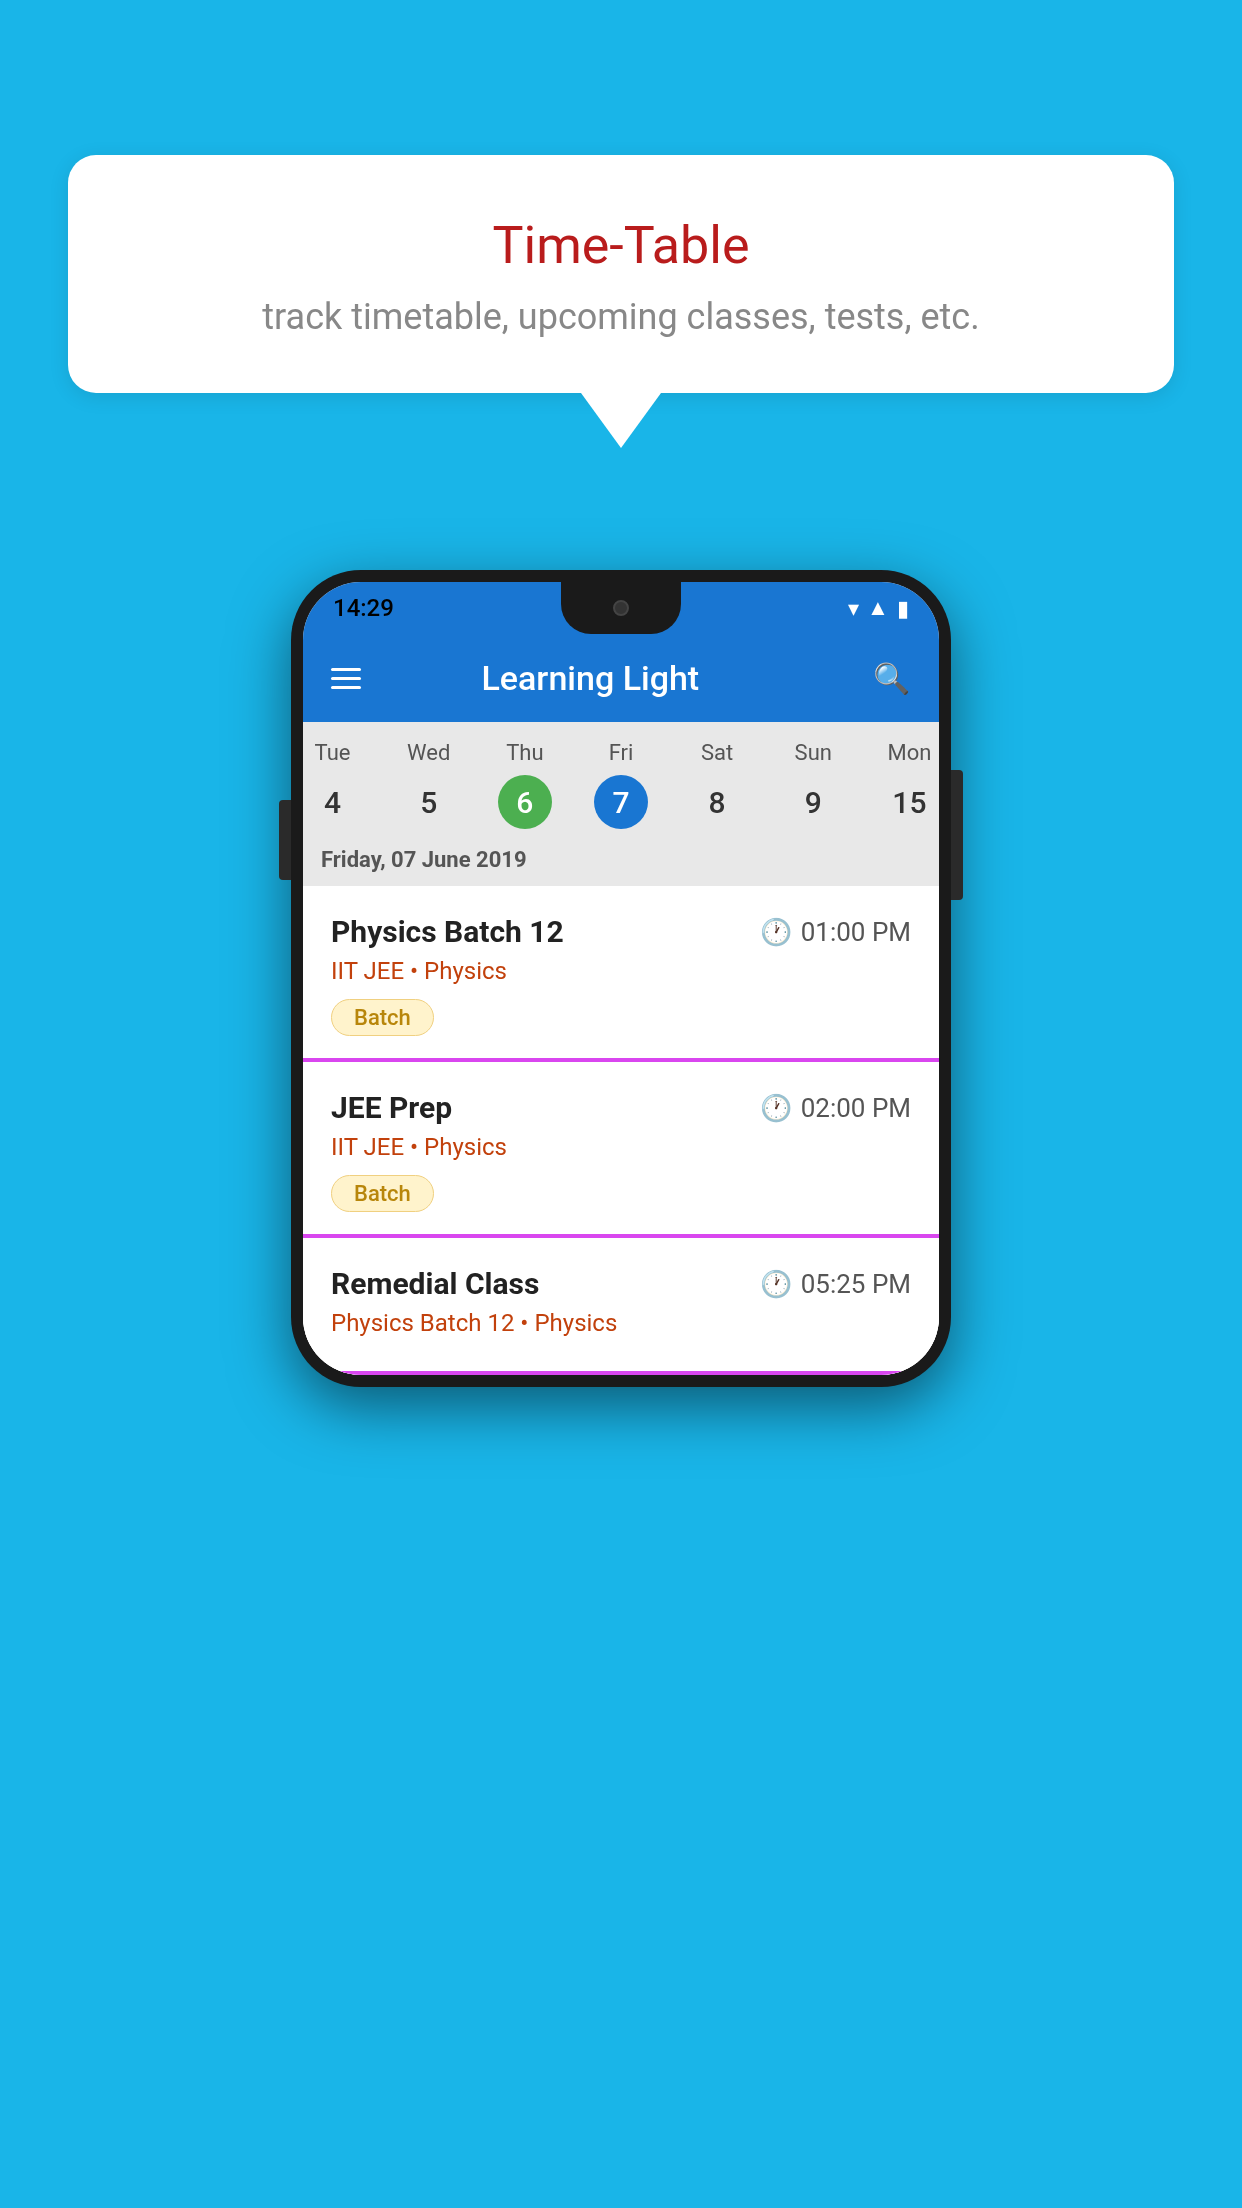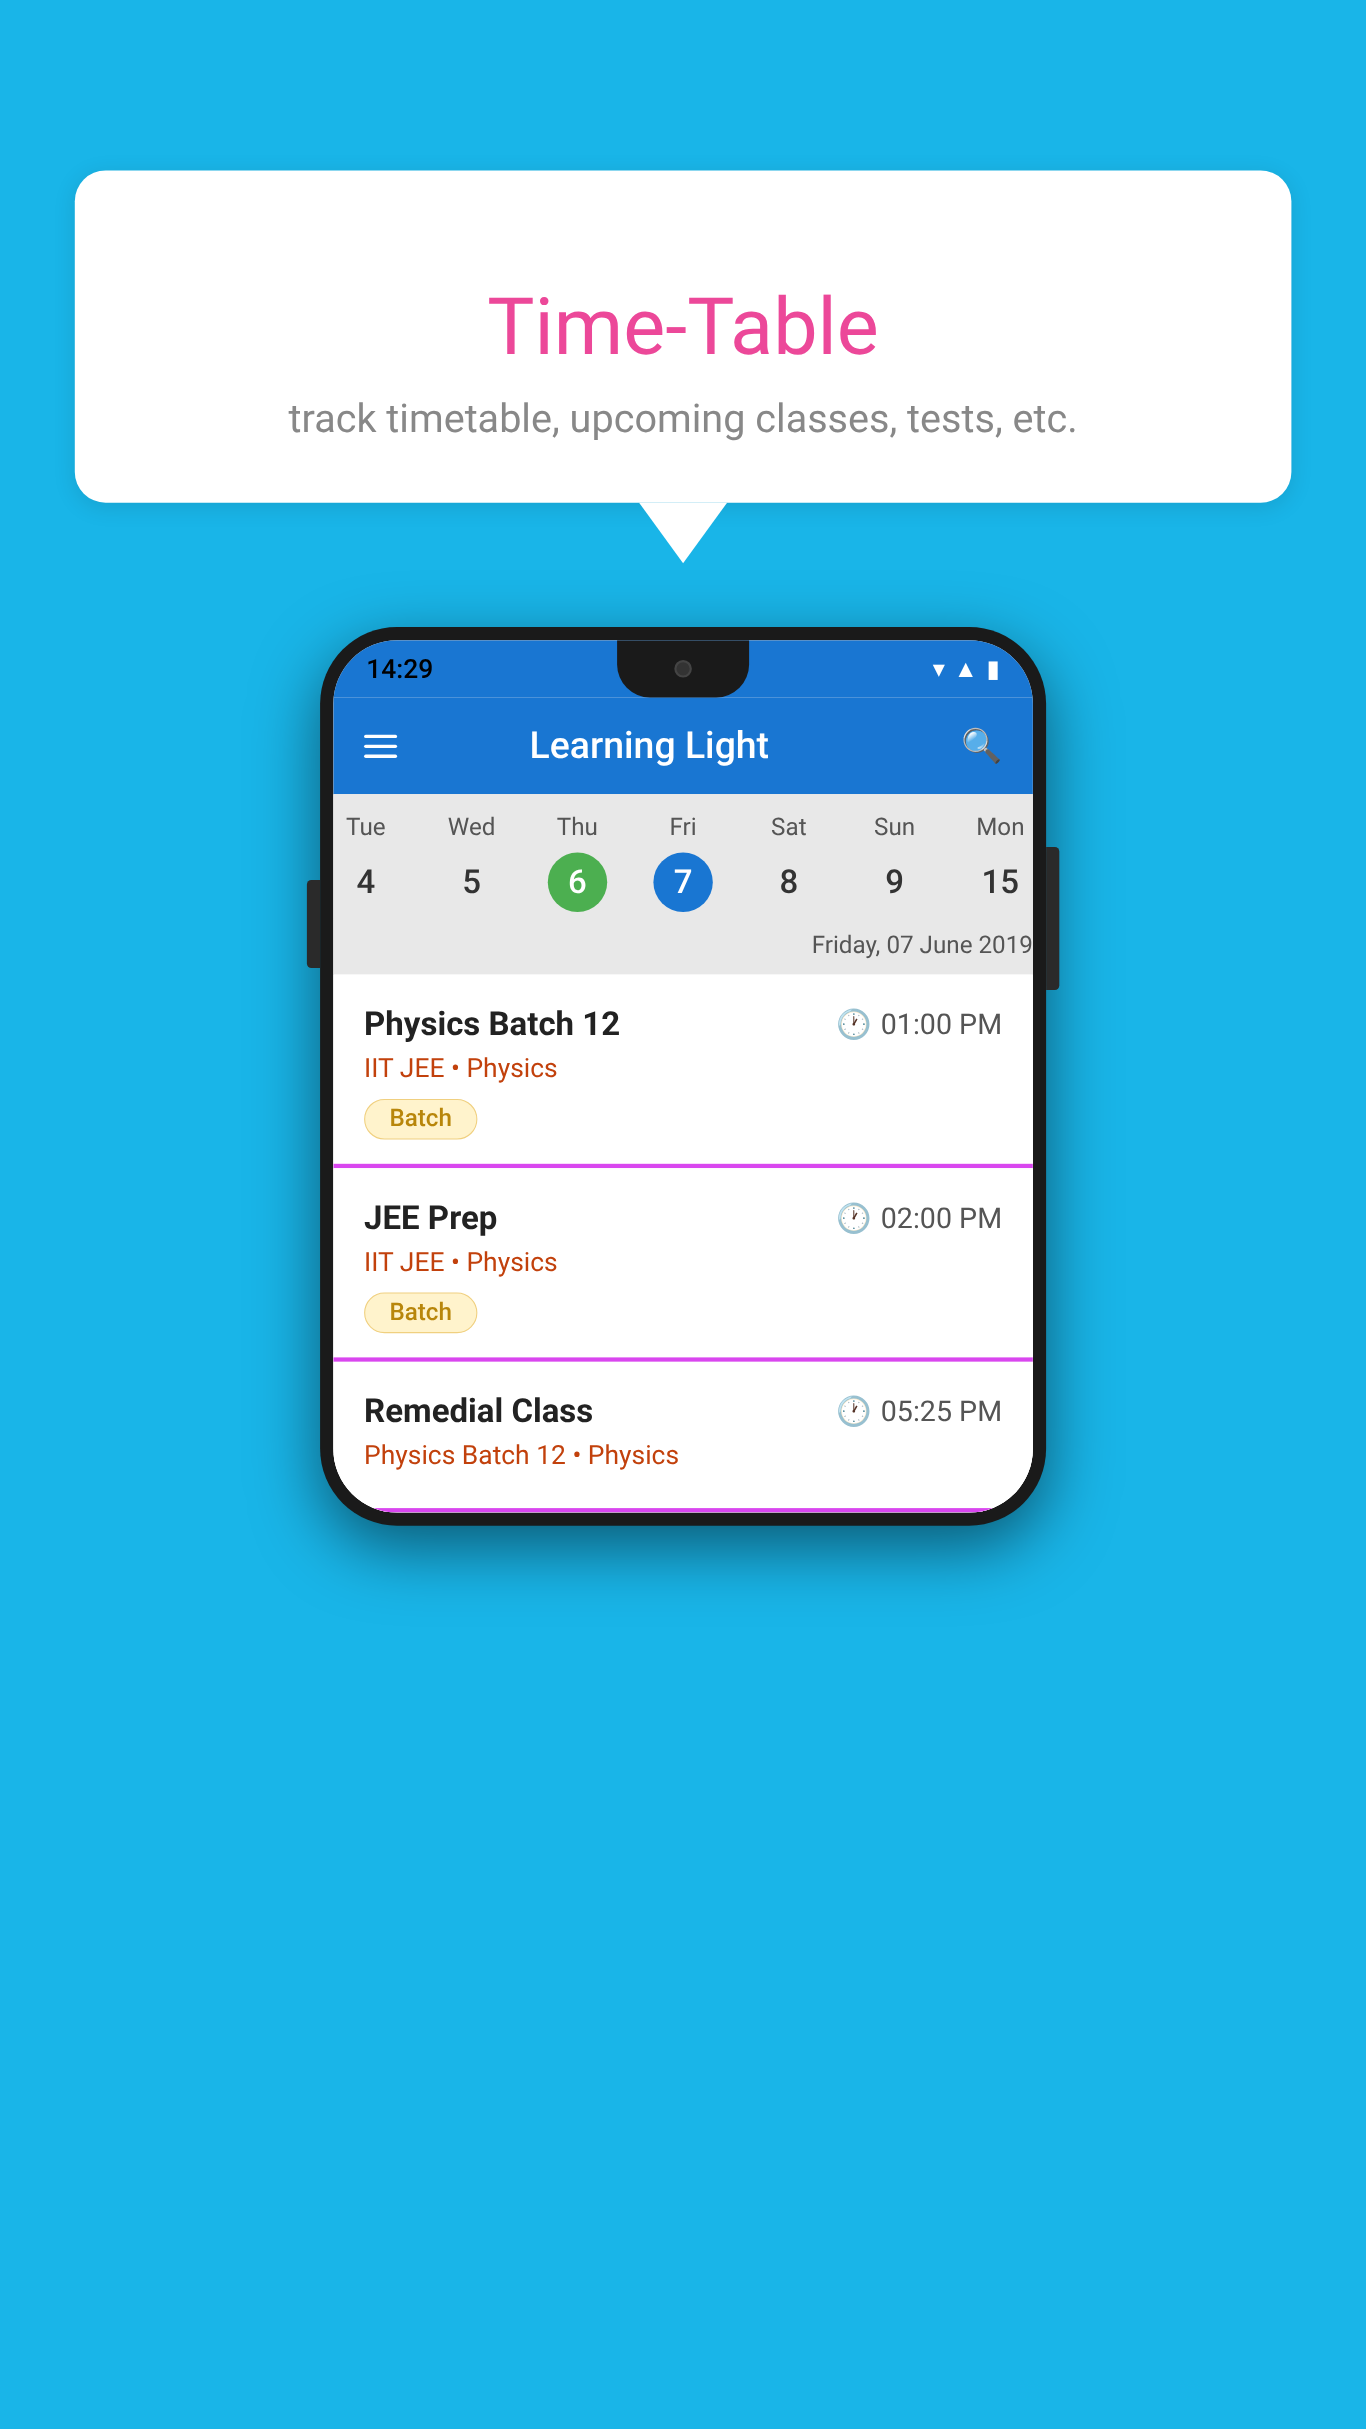--- a/index.html
+++ b/index.html
@@ -24,25 +24,24 @@
 
     .speech-bubble {
       background: white;
       border-radius: 28px;
       padding: 60px 80px 55px;
       text-align: center;
       box-shadow: 0 4px 20px rgba(0,0,0,0.1);
     }
 
     .speech-bubble-title {
-      font-size: 72px;
-      color: #ec4899;
+      font-size: 52px;
+      color: #b91c1c;
       font-weight: 400;
       margin-bottom: 20px;
-      margin-top: 40px;
     }
 
     .speech-bubble-subtitle {
       font-size: 36px;
       color: #888;
       font-weight: 400;
     }
 
     .speech-bubble-arrow {
       width: 0;
@@ -242,25 +241,26 @@
       background: #4CAF50;
       color: white;
     }
 
     .day-num.selected {
       background: #1976D2;
       color: white;
     }
 
     .selected-date-label {
-      text-align: right;
+      text-align: left;
       font-size: 22px;
       color: #555;
-      padding: 12px 0 14px;
+      padding: 12px 18px 14px;
       background: #E8E8E8;
+      font-weight: bold;
     }
 
     
     .schedule-list {
       background: white;
     }
 
     .schedule-item {
       background: white;
       padding: 28px 28px 22px;

